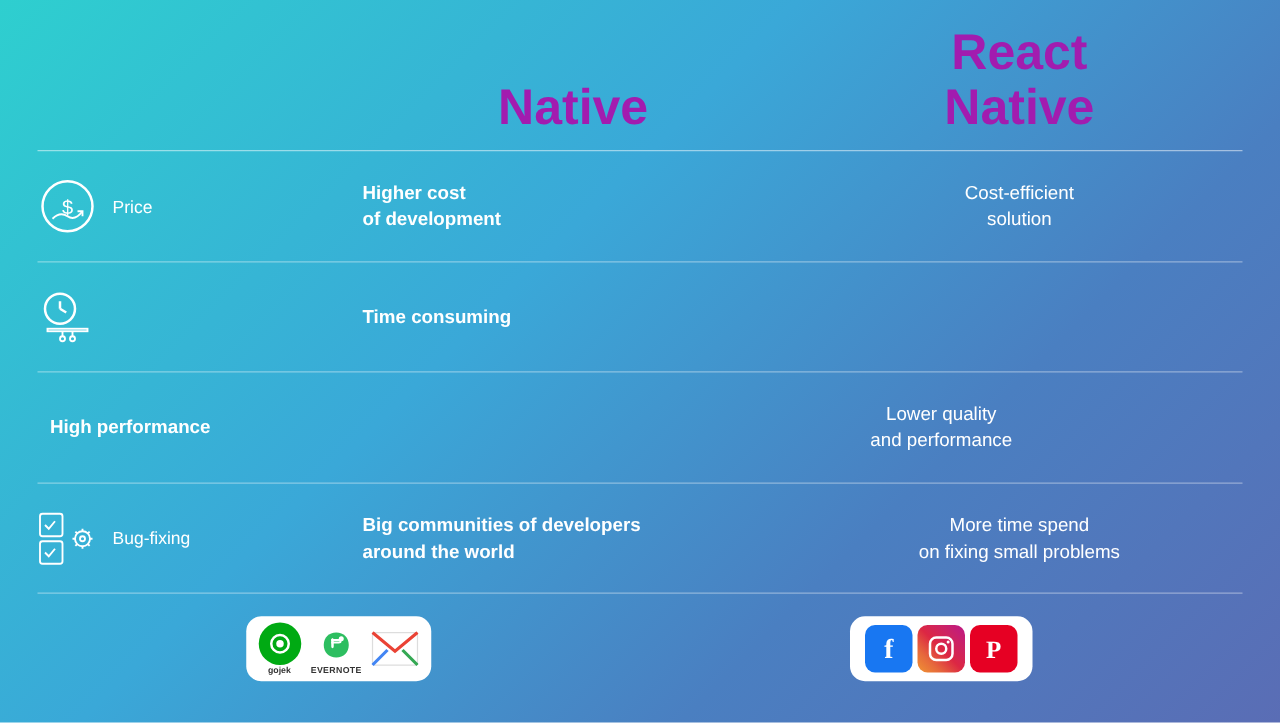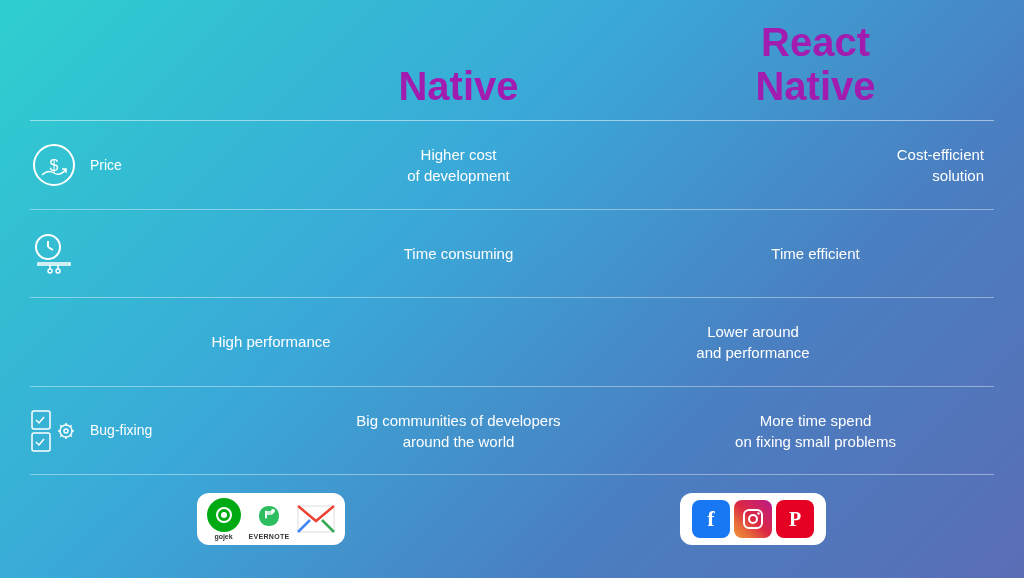--- a/index.html
+++ b/index.html
@@ -72,24 +72,24 @@
       justify-content: center;
     }
     .row-label-text {
       color: #fff;
       font-size: 14px;
       font-weight: 400;
       line-height: 1.3;
     }
     .row-native {
       flex: 1;
-      text-align: center;
+      text-align: left;
       color: #fff;
       font-size: 15px;
-      font-weight: 400;
+      font-weight: 700;
       line-height: 1.4;
       padding: 8px 10px;
     }
     .row-react {
       flex: 1;
       text-align: center;
       color: #fff;
       font-size: 15px;
       font-weight: 500;
       line-height: 1.4;
@@ -194,21 +194,21 @@
             <circle cx="22" cy="22" r="20" stroke="white" stroke-width="2"></circle>
             <text x="22" y="28" text-anchor="middle" fill="white" font-size="16" font-family="Arial">$</text>
             <path d="M10 32 Q16 26 22 30 Q28 34 34 26" stroke="white" stroke-width="1.5" fill="none"></path>
             <path d="M30 26 L34 26 L34 30" stroke="white" stroke-width="1.5" fill="none"></path>
           </svg>
         </div>
         <span class="row-label-text">Price</span>
       </div>
       <div class="row-native" style="white-space:pre-line;">Higher cost
 of development</div>
-      <div class="row-react" style="white-space:pre-line;text-align:right;">Cost-efficient
+      <div class="row-react" style="white-space:pre-line;">Cost-efficient
 solution</div>
     </div>
 
     <div class="table-row">
       <div class="row-label">
         <div class="row-icon">
           <svg width="48" height="48" viewBox="0 0 48 48" fill="none">
 
             <circle cx="18" cy="18" r="12" stroke="white" stroke-width="2"></circle>
             <line x1="18" y1="12" x2="18" y2="18" stroke="white" stroke-width="2"></line>
@@ -216,26 +216,25 @@
 
             <rect x="8" y="34" width="32" height="2" stroke="white" stroke-width="1.5" fill="none"></rect>
             <circle cx="20" cy="42" r="2" stroke="white" stroke-width="1.5" fill="none"></circle>
             <circle cx="28" cy="42" r="2" stroke="white" stroke-width="1.5" fill="none"></circle>
             <line x1="20" y1="40" x2="20" y2="36" stroke="white" stroke-width="1.5"></line>
             <line x1="28" y1="40" x2="28" y2="36" stroke="white" stroke-width="1.5"></line>
           </svg>
         </div>
       </div>
       <div class="row-native">Time consuming</div>
-      <div class="row-react">Time efficient</div>
     </div>
 
     <div class="table-row">
       <div class="row-native">High performance</div>
-      <div class="row-react" style="white-space:pre-line;">Lower around
+      <div class="row-react" style="white-space:pre-line;">Lower quality
 and performance</div>
     </div>
 
     <div class="table-row">
       <div class="row-label">
         <div class="row-icon">
           <svg width="48" height="44" viewBox="0 0 48 44" fill="none">
 
             <rect x="2" y="2" width="18" height="18" rx="2" stroke="white" stroke-width="1.5" fill="none"></rect>
             <polyline points="6,11 9,14 14,8" stroke="white" stroke-width="1.5" fill="none"></polyline>

